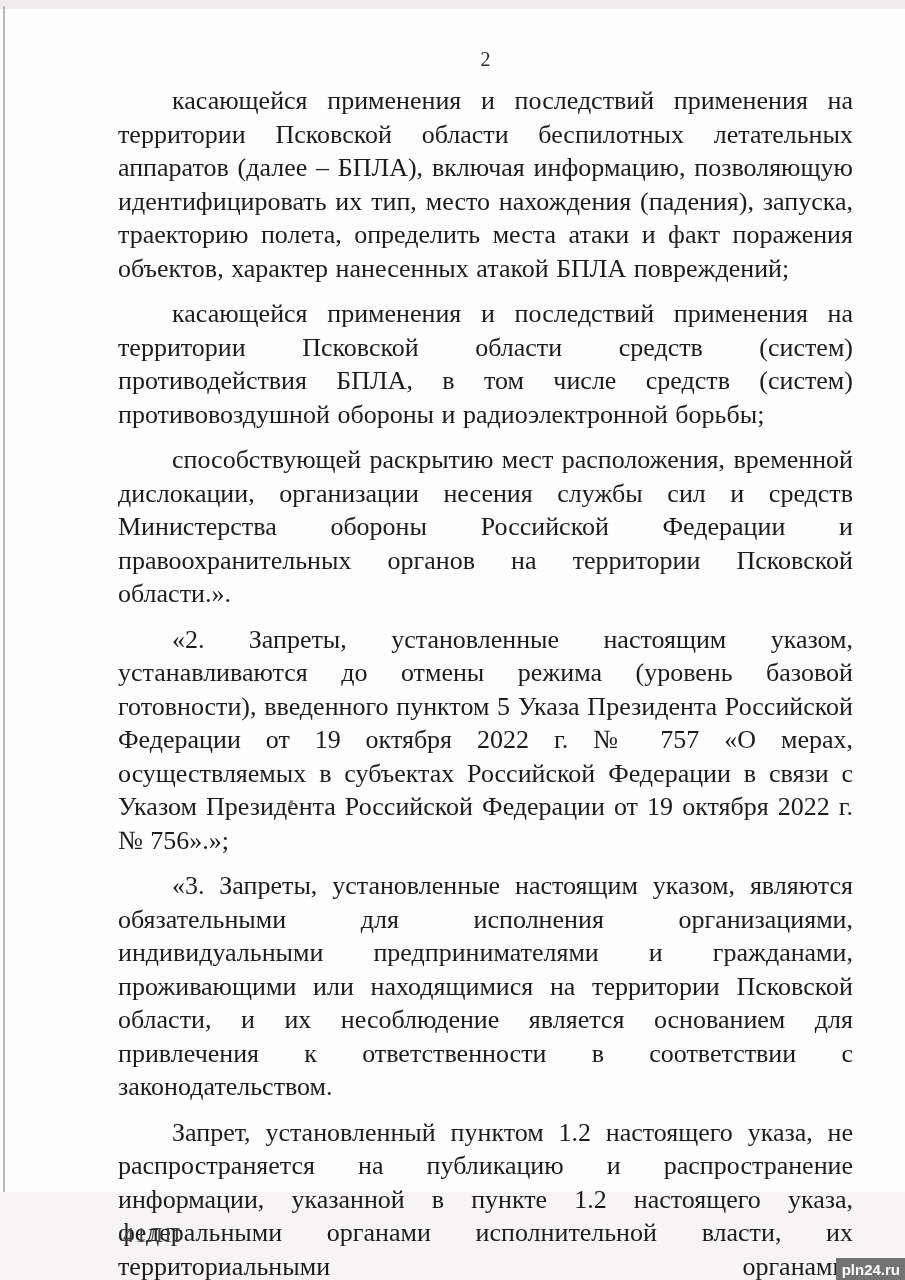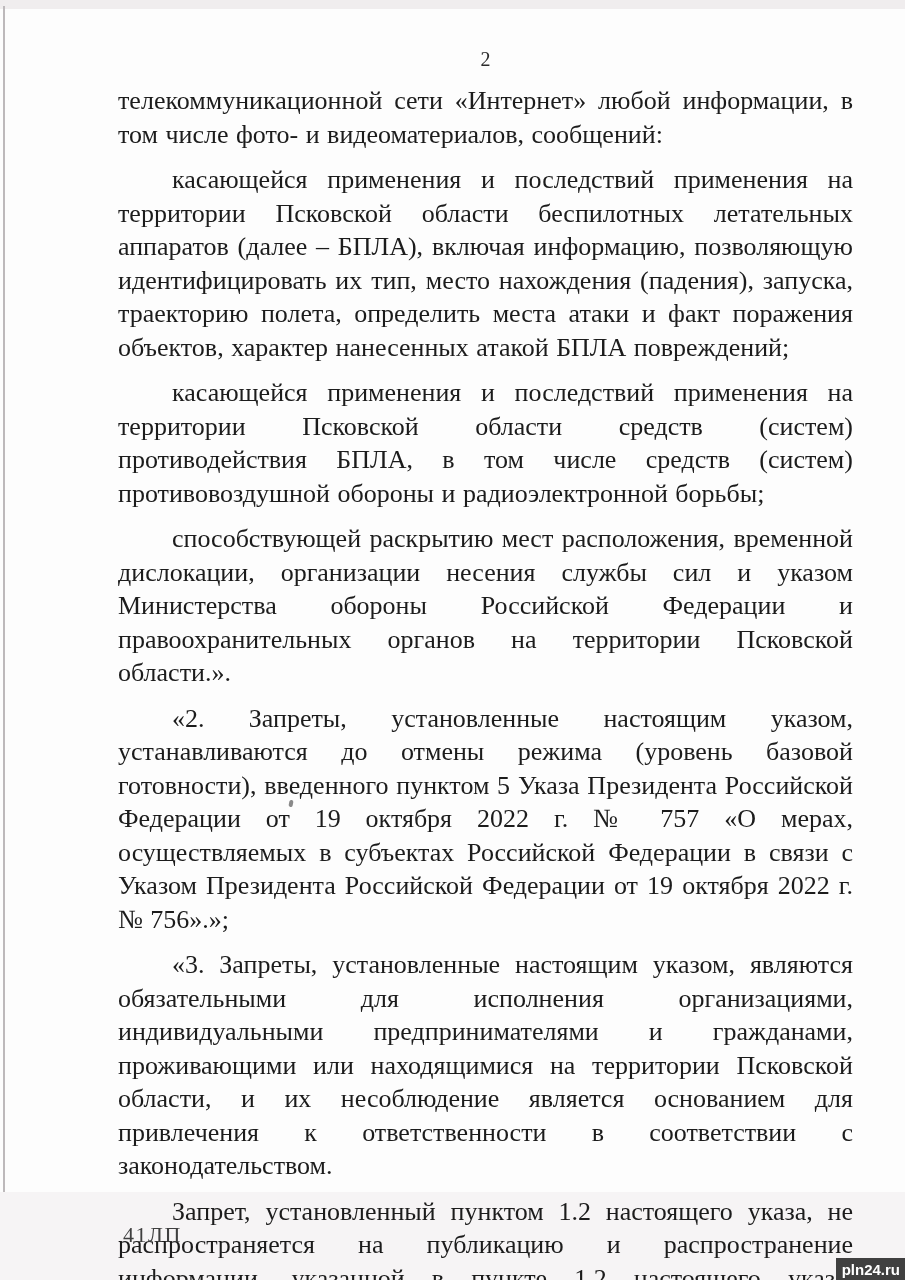--- a/index.html
+++ b/index.html
@@ -88,28 +88,27 @@
 
 <div class="page">
 
   <div class="scan-top-band"></div>
   <div class="scan-left-line"></div>
   <div class="scan-bottom-band"></div>
 
   <div class="content">
     <div class="pagenum">2</div>
 
-    <p class="para">телекоммуникационной сети «Интернет» любой информации, в том числе фото- и видеоматериалов, сообщений:</p>
     <p class="para indent">касающейся применения и последствий применения на территории Псковской области беспилотных летательных аппаратов (далее – БПЛА), включая информацию, позволяющую идентифицировать их тип, место нахождения (падения), запуска, траекторию полета, определить места атаки и факт поражения объектов, характер нанесенных атакой БПЛА повреждений;</p>
     <p class="para indent">касающейся применения и последствий применения на территории Псковской области средств (систем) противодействия БПЛА, в том числе средств (систем) противовоздушной обороны и радиоэлектронной борьбы;</p>
-    <p class="para indent">способствующей раскрытию мест расположения, временной дислокации, организации несения службы сил и указом Министерства обороны Российской Федерации и правоохранительных органов на территории Псковской области.».</p>
+    <p class="para indent">способствующей раскрытию мест расположения, временной дислокации, организации несения службы сил и средств Министерства обороны Российской Федерации и правоохранительных органов на территории Псковской области.».</p>
     <p class="para indent">«2. Запреты, установленные настоящим указом, устанавливаются до отмены режима (уровень базовой готовности), введенного пунктом 5 Указа Президента Российской Федерации от 19 октября 2022 г. № 757 «О мерах, осуществляемых в субъектах Российской Федерации в связи с Указом Президента Российской Федерации от 19 октября 2022 г. № 756».»;</p>
     <p class="para indent">«3. Запреты, установленные настоящим указом, являются обязательными для исполнения организациями, индивидуальными предпринимателями и гражданами, проживающими или находящимися на территории Псковской области, и их несоблюдение является основанием для привлечения к ответственности в соответствии с законодательством.</p>
     <p class="para indent stretch-last">Запрет, установленный пунктом 1.2 настоящего указа, не распространяется на публикацию и распространение информации, указанной в пункте 1.2 настоящего указа, федеральными органами исполнительной власти, их территориальными органами,</p>
   </div>
 
   <div class="speck"></div>
 
   <div class="footer-code">41ЛП</div>
 
-  <div class="watermark" style="background: #404040; color: rgb(255, 255, 255);">pln24.ru</div>
+  <div class="watermark" style="background: #737373; color: rgb(255, 255, 255);">pln24.ru</div>
 
 </div>
 
 </body></html>

